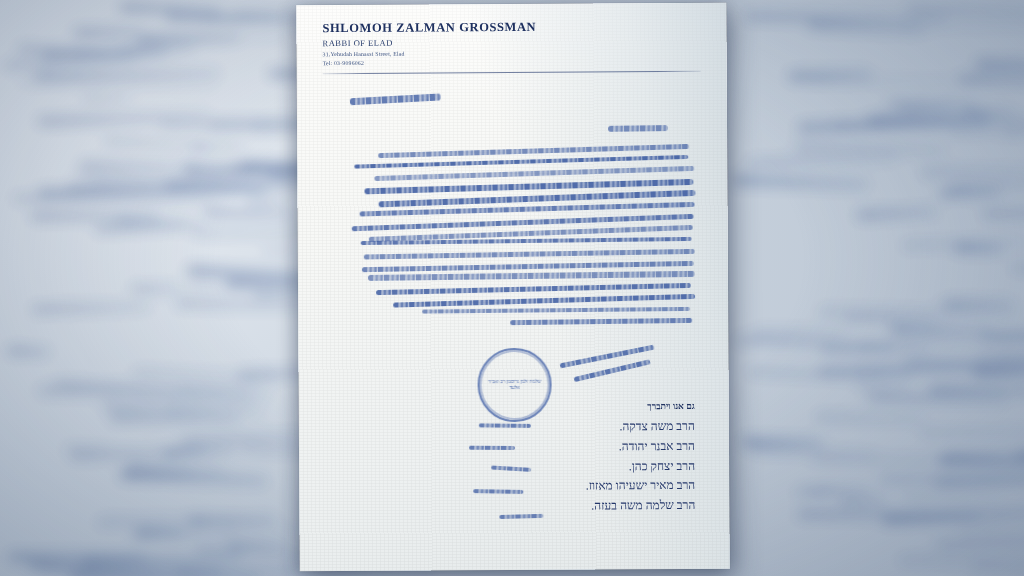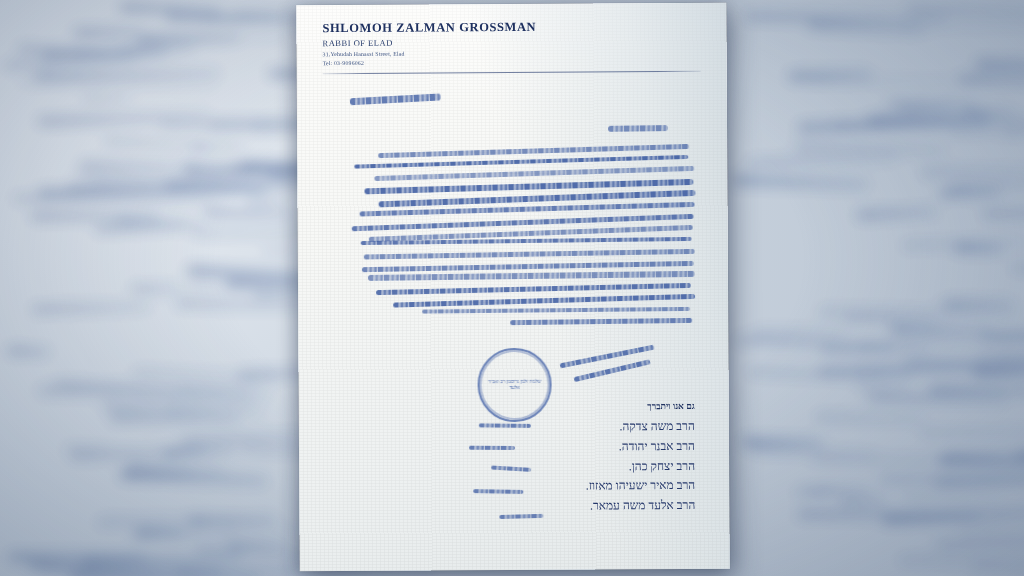--- a/index.html
+++ b/index.html
@@ -472,21 +472,21 @@
         <div class="stamp-inner">שלמה זלמן גרוסמן רב ואב"ד אלעד</div>
       </div>
 
       <div class="cosign">
         <div class="cosign-title">גם אנו ויתברך</div>
         <ul class="cosign-list">
           <li>הרב משה צדקה.</li>
           <li>הרב אבנר יהודה.</li>
           <li>הרב יצחק כהן.</li>
           <li>הרב מאיר ישעיהו מאזוז.</li>
-          <li>הרב אלעד משה עמאר.</li>
+          <li>הרב שלמה משה בעזה.</li>
         </ul>
       </div>
 
       <div class="cosign-sigs" id="cosigs">
           <div class="hw-line" style="position: absolute; left: 10px; top: 0px; width: 52px; height: 4px; opacity: 0.8; transform: rotate(0.9deg);"></div>
           <div class="hw-line" style="position: absolute; left: 0px; top: 22px; width: 46px; height: 4px; opacity: 0.8; transform: rotate(0.7deg);"></div>
           <div class="hw-line" style="position: absolute; left: 22px; top: 44px; width: 40px; height: 4px; opacity: 0.8; transform: rotate(3.8deg);"></div>
           <div class="hw-line" style="position: absolute; left: 4px; top: 66px; width: 50px; height: 4px; opacity: 0.8; transform: rotate(1.3deg);"></div>
           <div class="hw-line" style="position: absolute; left: 30px; top: 90px; width: 44px; height: 4px; opacity: 0.8; transform: rotate(-1.2deg);"></div>
         </div>

